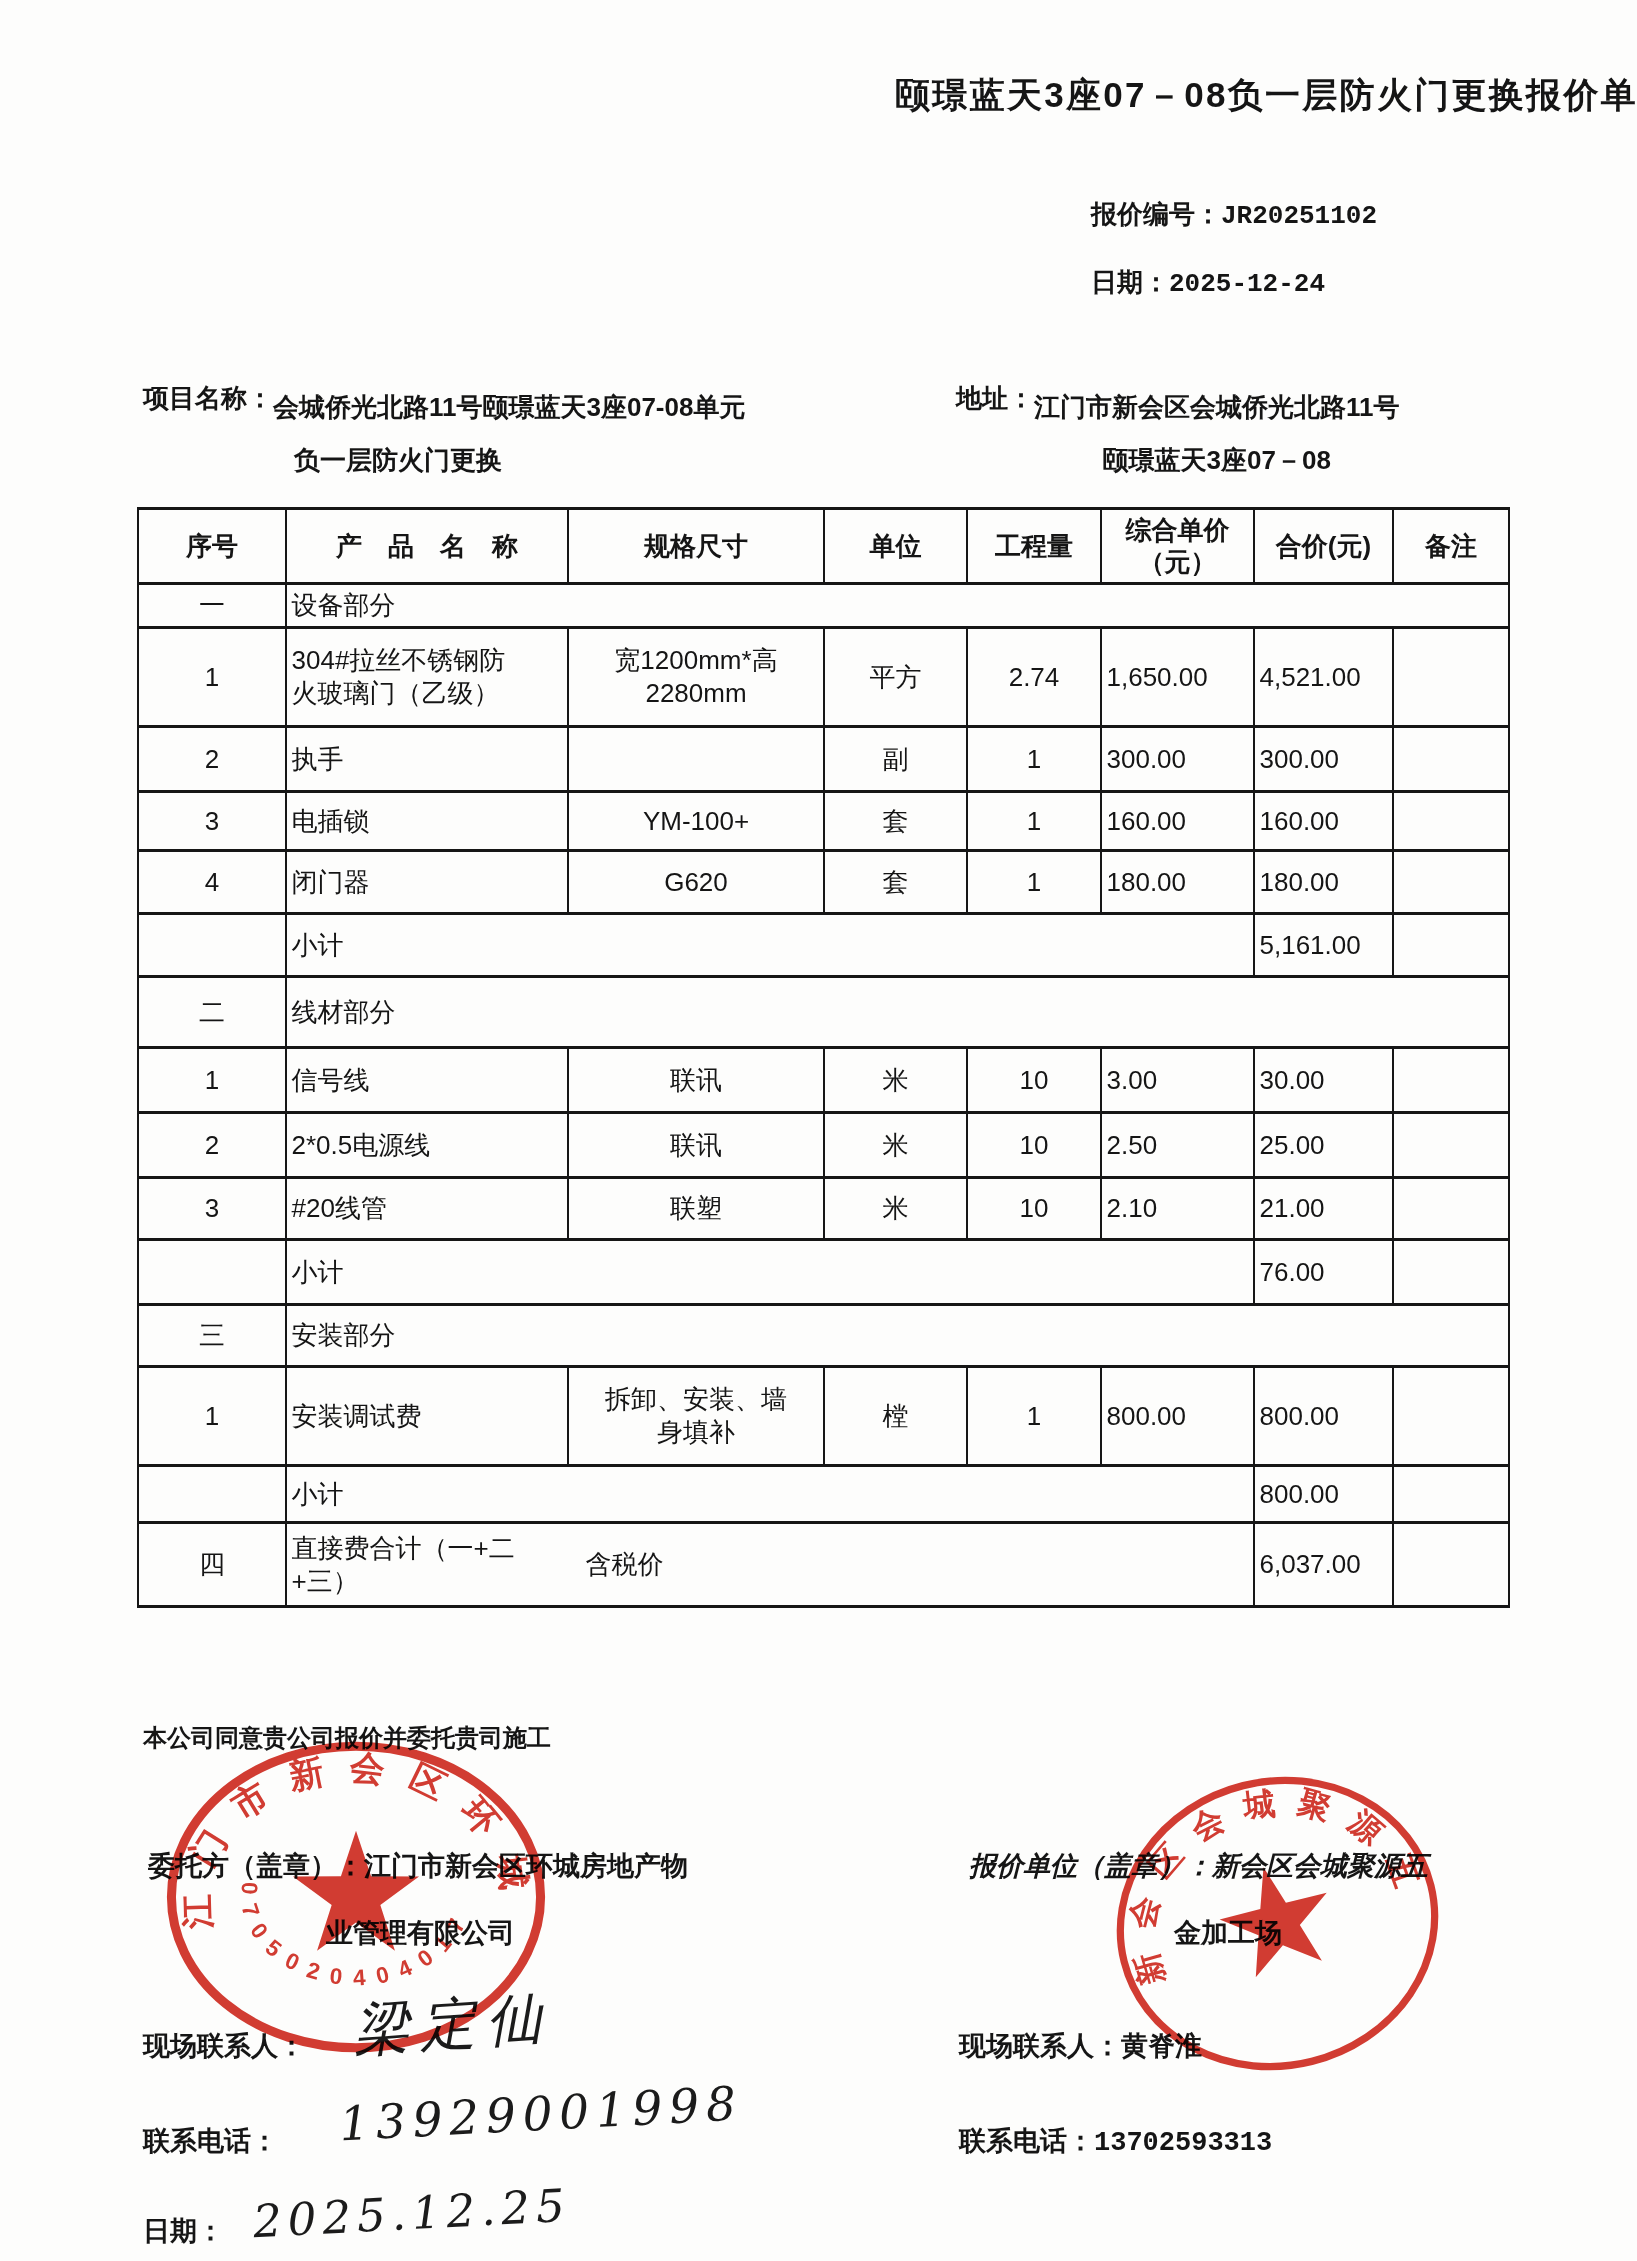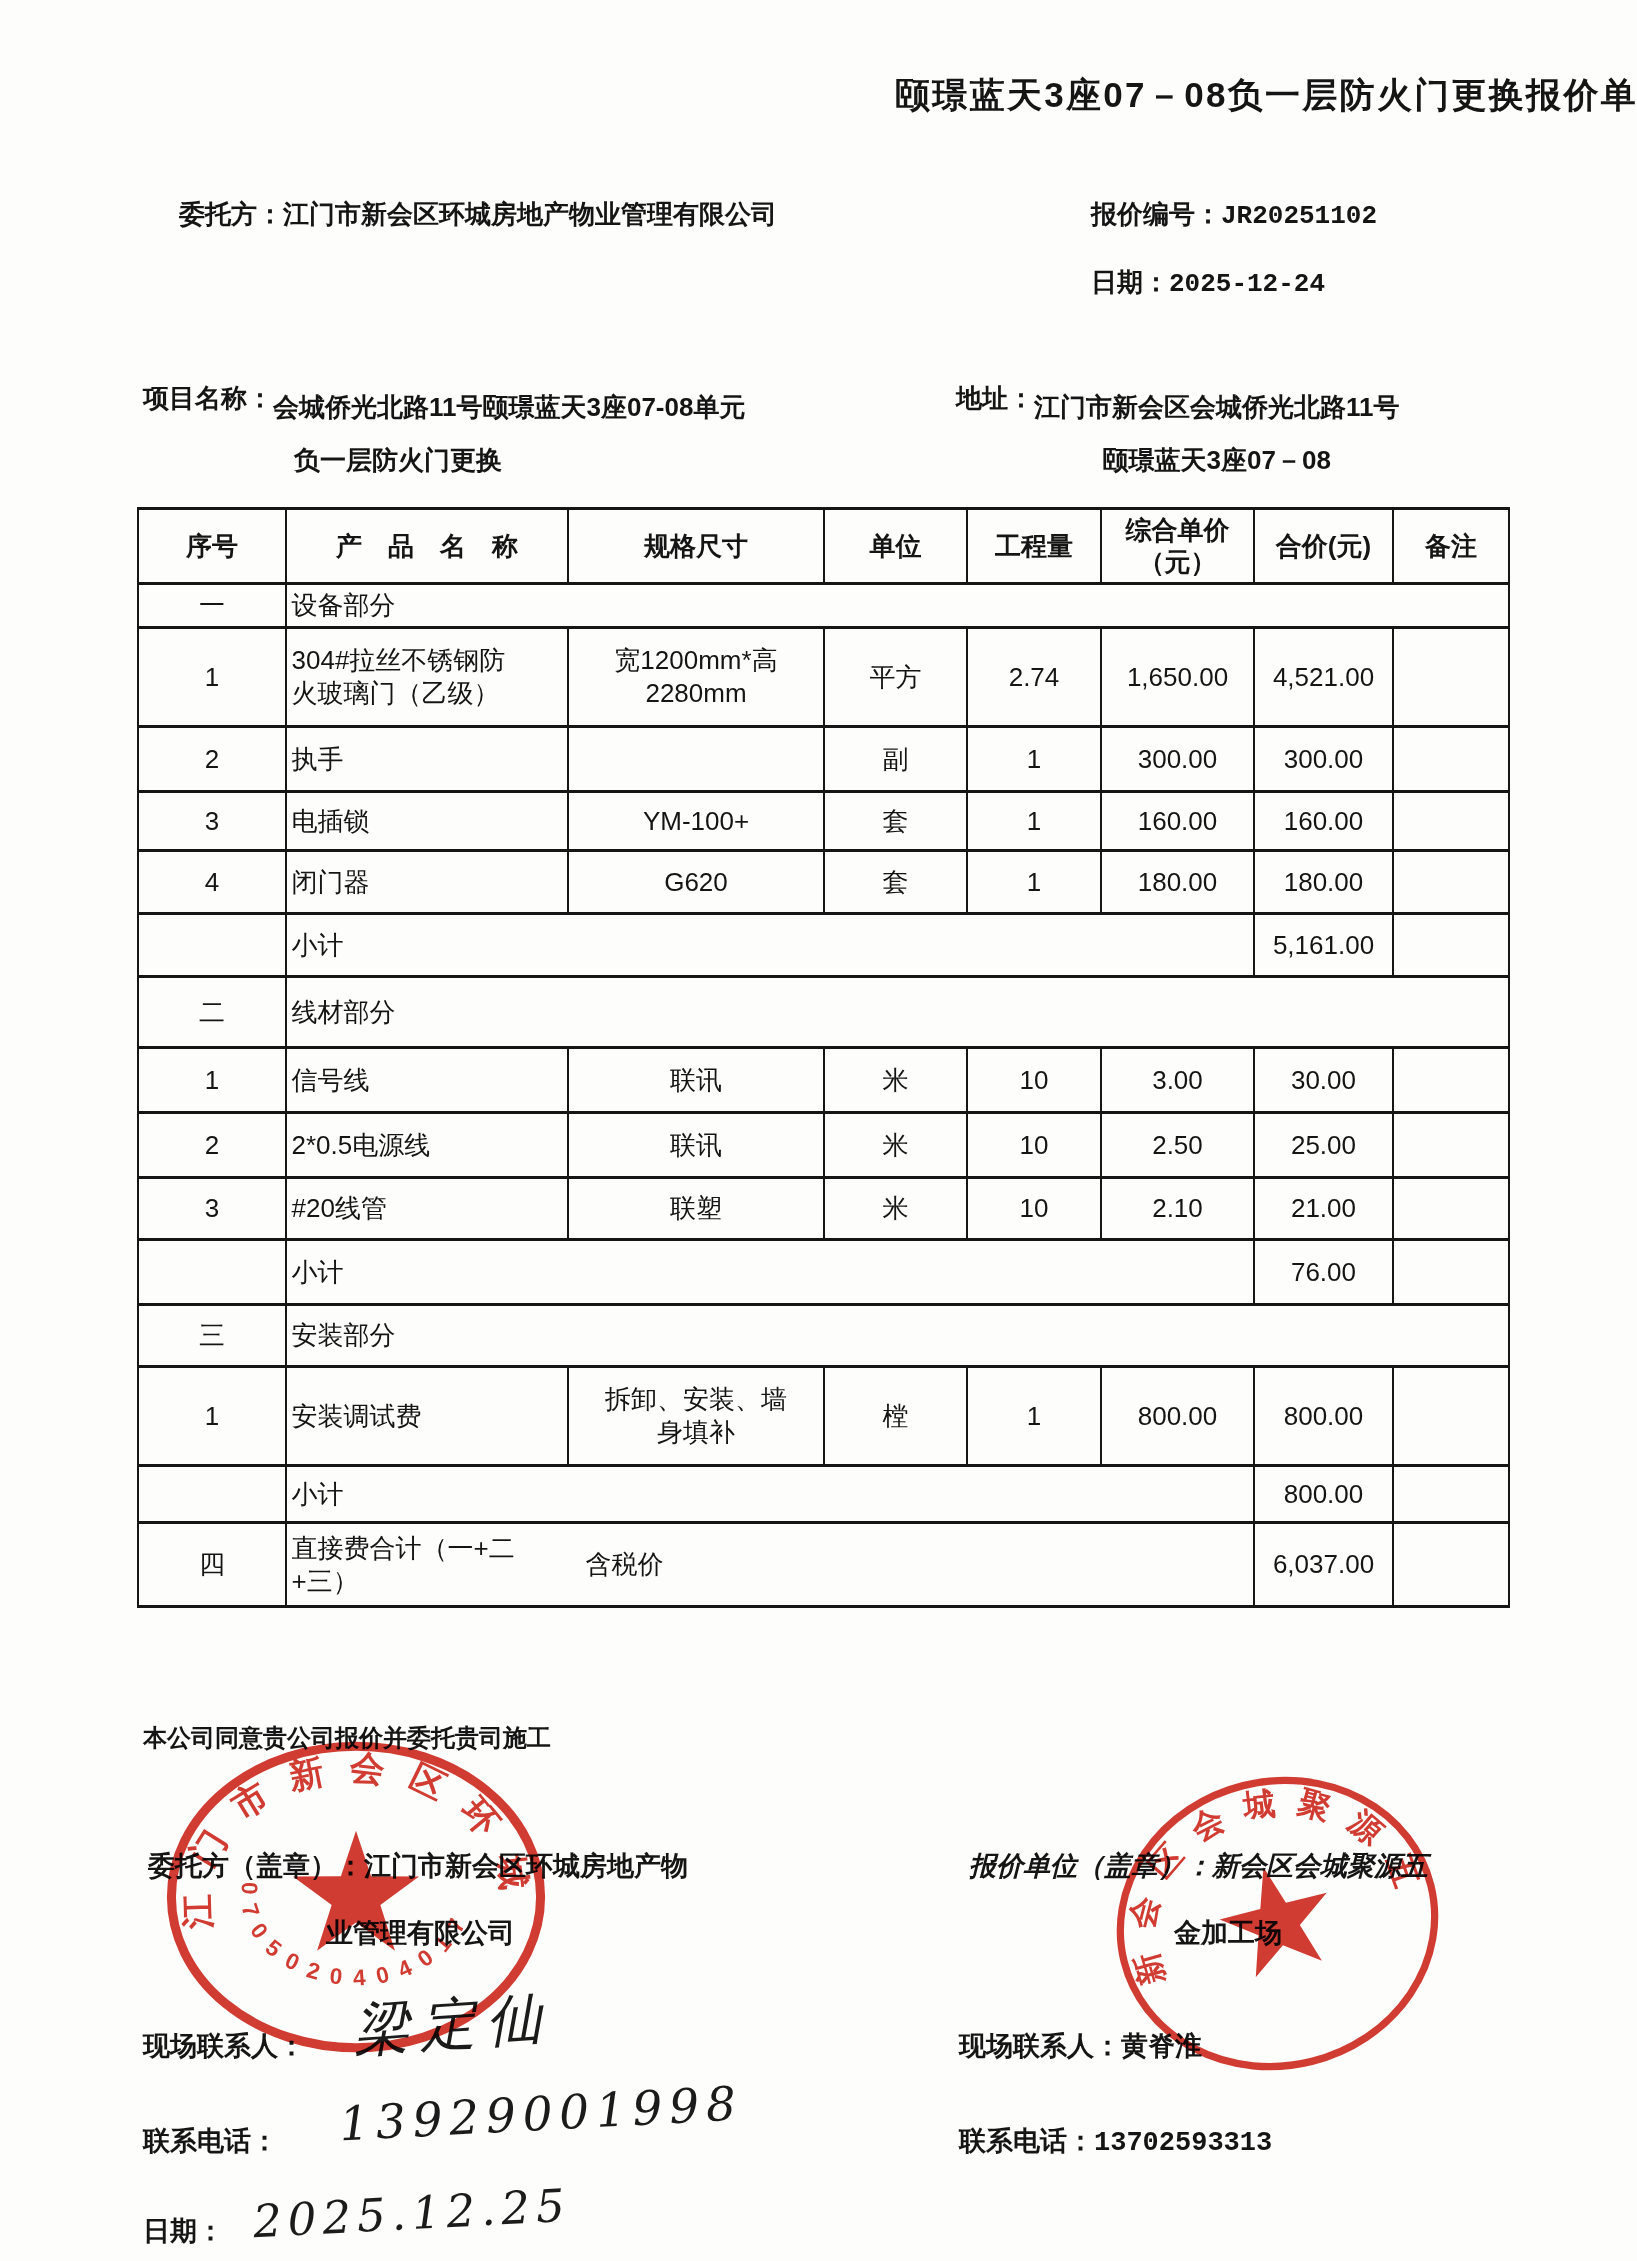--- a/index.html
+++ b/index.html
@@ -22,21 +22,21 @@
   .two-line .l2c{text-align:center;}
   .meta-line div{line-height:53px;}
 
   
   table.quote{position:absolute;left:137px;top:507px;width:1370px;border-collapse:collapse;table-layout:fixed;}
   table.quote th,table.quote td{border:3px solid #161616;border-left-width:2.3px;border-right-width:2.3px;
        font-size:26px;vertical-align:middle;padding:1.5px 4.5px;overflow:hidden;}
   table.quote th{height:69px;font-weight:bold;white-space:pre-line;text-align:center;line-height:32px;}
   .c-no,.c-unit,.c-qty,.c-spec{text-align:center;}
   .c-name{text-align:left;padding-left:12px;}
-  .c-price,.c-total{text-align:center;padding-right:9px;}
+  .c-price,.c-total{text-align:left;padding-right:9px;}
   td.c-name.pre,td.c-spec.pre{line-height:33px;}
   .grand-wrap{display:flex;align-items:center;}
   .grand-wrap .g1{width:249px;white-space:pre-line;line-height:33px;}
   .grand-wrap .g2{margin-left:45px;}
 
   
   .agreement{top:1722px;left:143px;font-size:24px;font-weight:bold;}
   .sign-label{font-size:27px;font-weight:bold;z-index:1;}
   .l-stamp-label{top:1848px;left:148px;}
   .l-stamp-label2{top:1915px;left:326px;}
@@ -58,21 +58,20 @@
   .seal-fill{fill:var(--seal);}
   .seal-txt{fill:var(--seal);font-weight:bold;}
 </style>
 </head>
 <body>
 
 <div class="page">
 
   <div class="abs doc-title">颐璟蓝天3座07－08负一层防火门更换报价单</div>
 
-  <div class="abs meta-line client-line"><span>委托方：</span><span>江门市新会区环城房地产物业管理有限公司</span></div>
 
   <div class="abs meta-line quote-no"><span>报价编号：</span><span class="mono">JR20251102</span></div>
 
   <div class="abs meta-line quote-date"><span>日期：</span><span class="mono">2025-12-24</span></div>
 
   <div class="abs meta-line proj-block">
     <span>项目名称：</span>
     <span class="two-line">
       <div>会城侨光北路11号颐璟蓝天3座07-08单元</div>
       <div class="l2p">负一层防火门更换</div>

